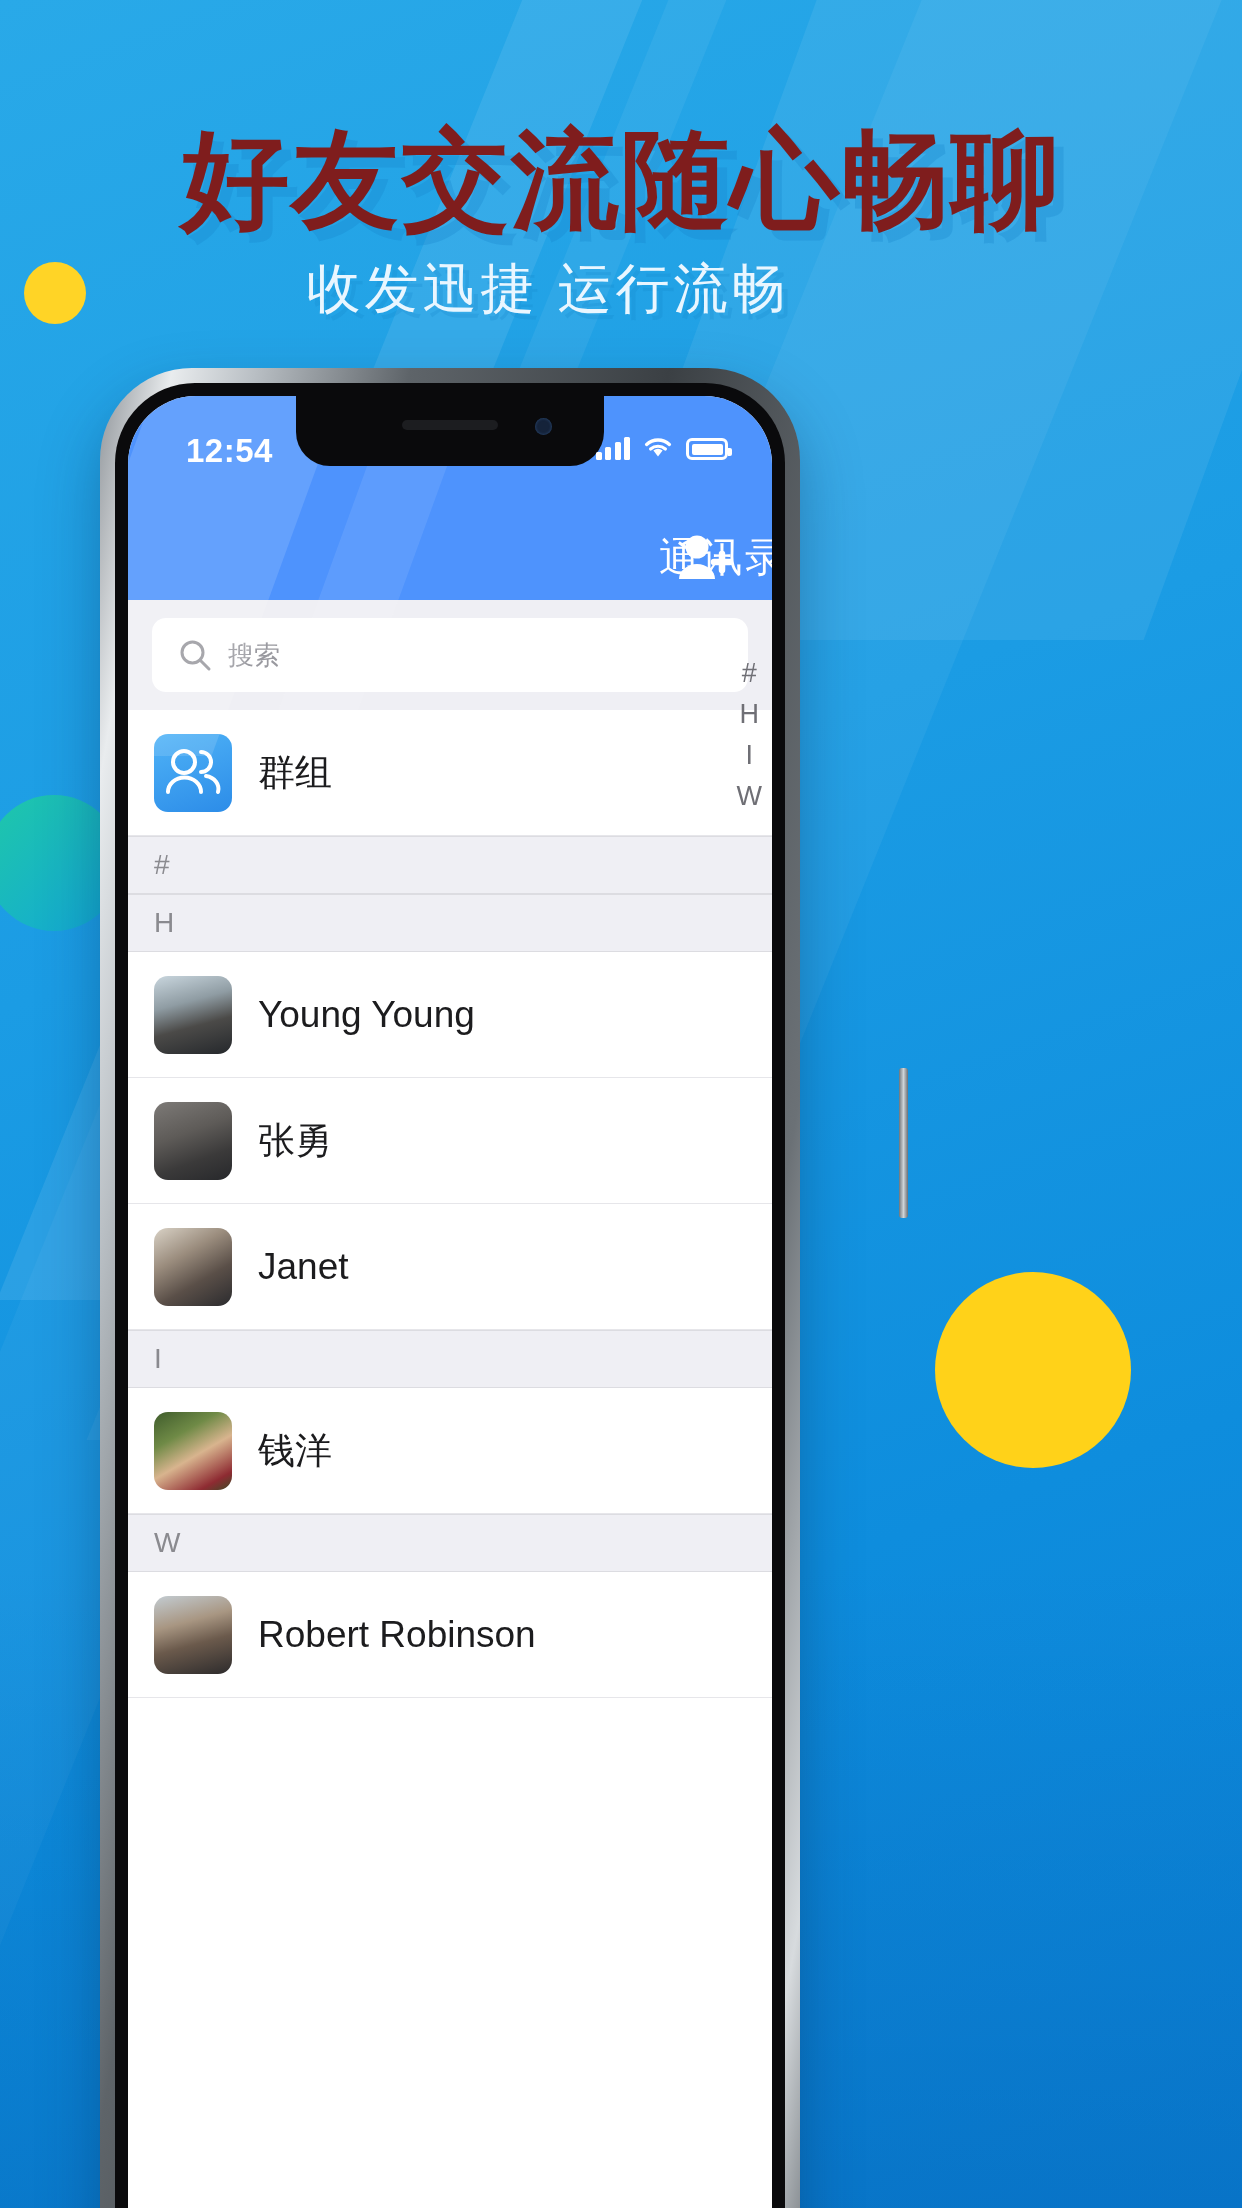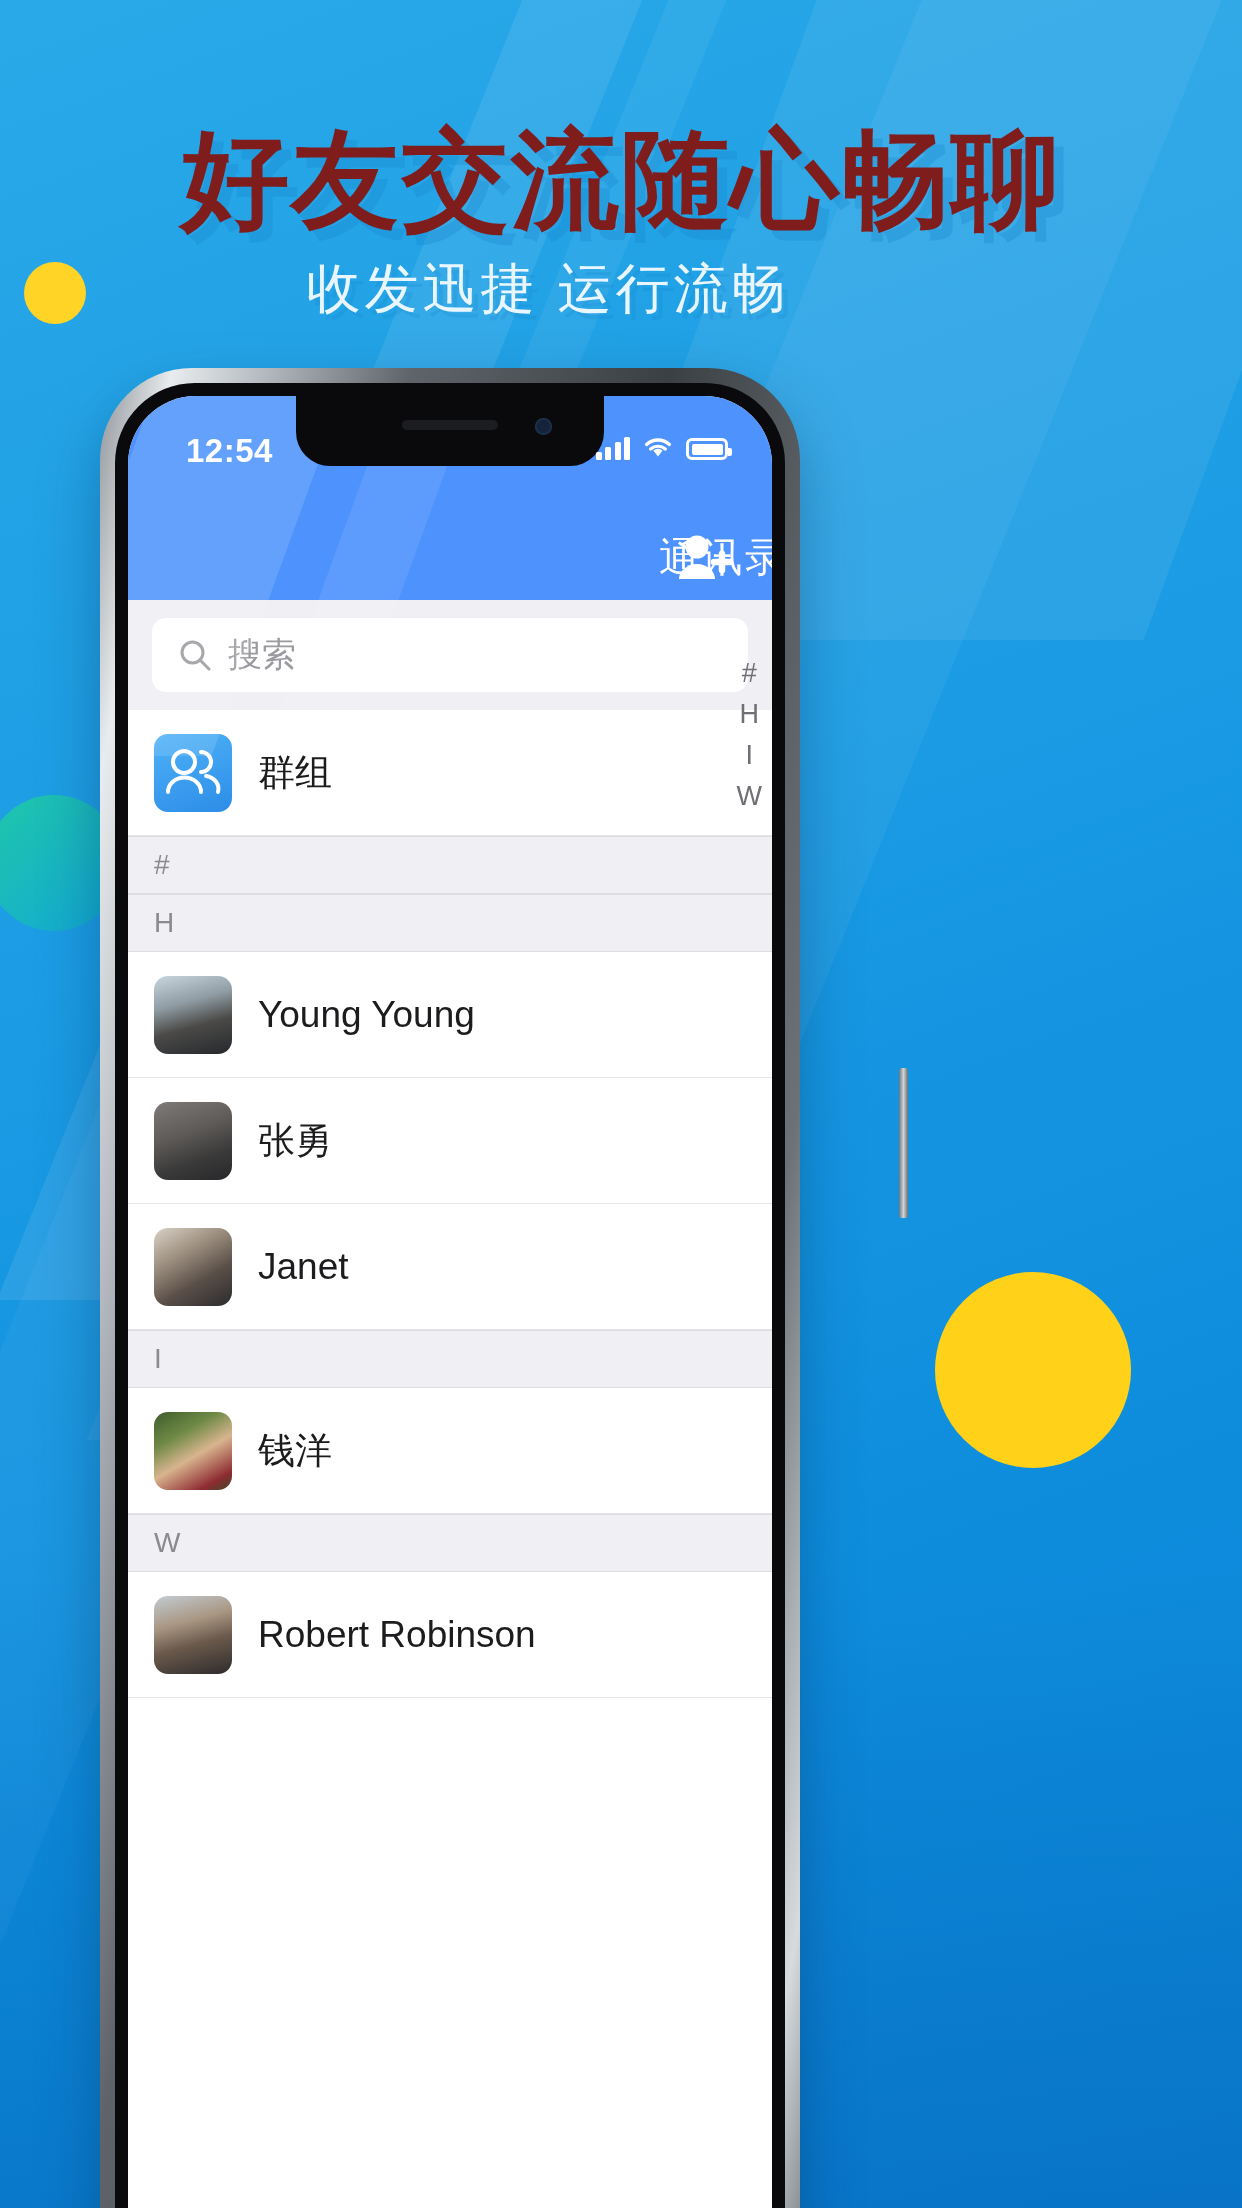--- a/index.html
+++ b/index.html
@@ -80,21 +80,21 @@
     color:#fff; font-size:40px; letter-spacing:3px; }
   #add-friend-btn { position:absolute; right:40px; top:20px; width:56px; height:52px; }
   .glass { position:absolute; left:-30px; top:-60px; width:190px; height:420px;
     background:rgba(255,255,255,.13); transform:skewX(-20deg); pointer-events:none; z-index:3; }
   .glass2 { left:210px; width:80px; background:rgba(255,255,255,.09); }
 
   
   #search-area { background:#efeff4; padding:18px 24px; }
   #search-box { height:74px; background:#fff; border-radius:14px; display:flex;
     align-items:center; padding:0 26px; gap:16px; }
-  #search-placeholder { color:#9a9aa0; font-size:34px; }
+  #search-placeholder { color:#9a9aa0; font-size:26px; }
 
   
   #contact-list { position:relative; background:#fff; }
   .section-header { height:58px; background:#efeff4; display:flex; align-items:center;
     padding:0 26px; color:#8a8a8f; font-size:28px; border-top:1px solid #dcdce1;
     border-bottom:1px solid #dcdce1; }
   .row { height:126px; display:flex; align-items:center; padding:0 26px; gap:26px;
     border-bottom:1px solid #e6e6ea; background:#fff; }
   .row-label { font-size:37px; color:#1c1c1e; }
   .tile { width:78px; height:78px; border-radius:14px; flex:0 0 auto; position:relative;

